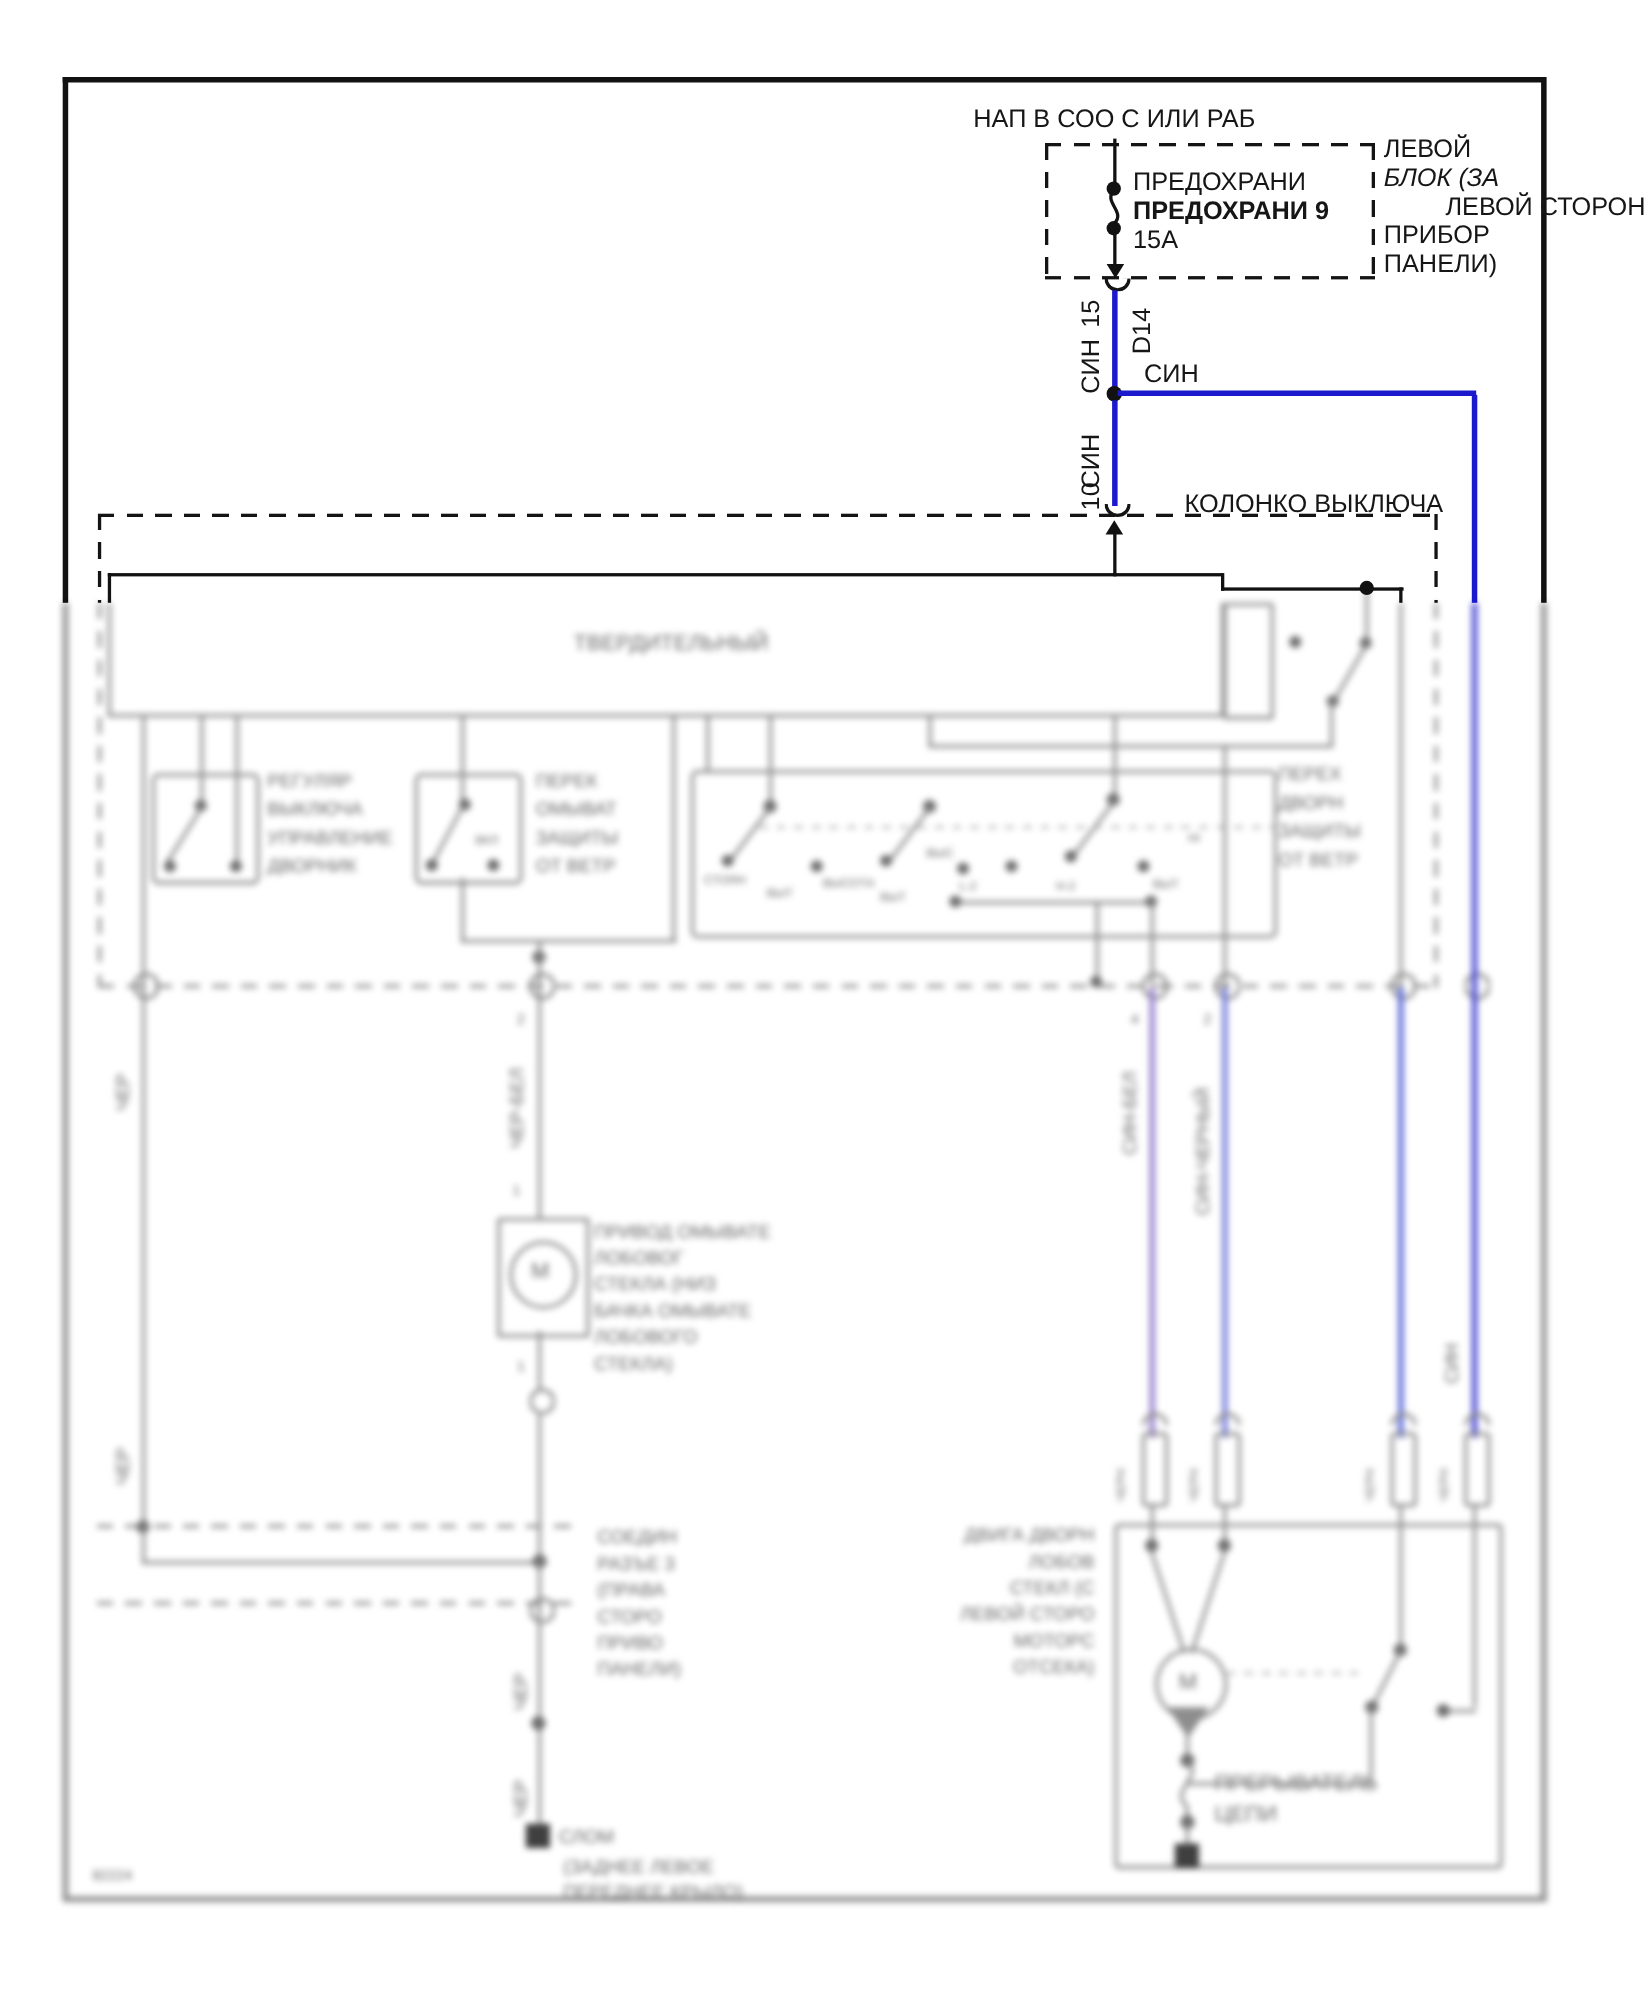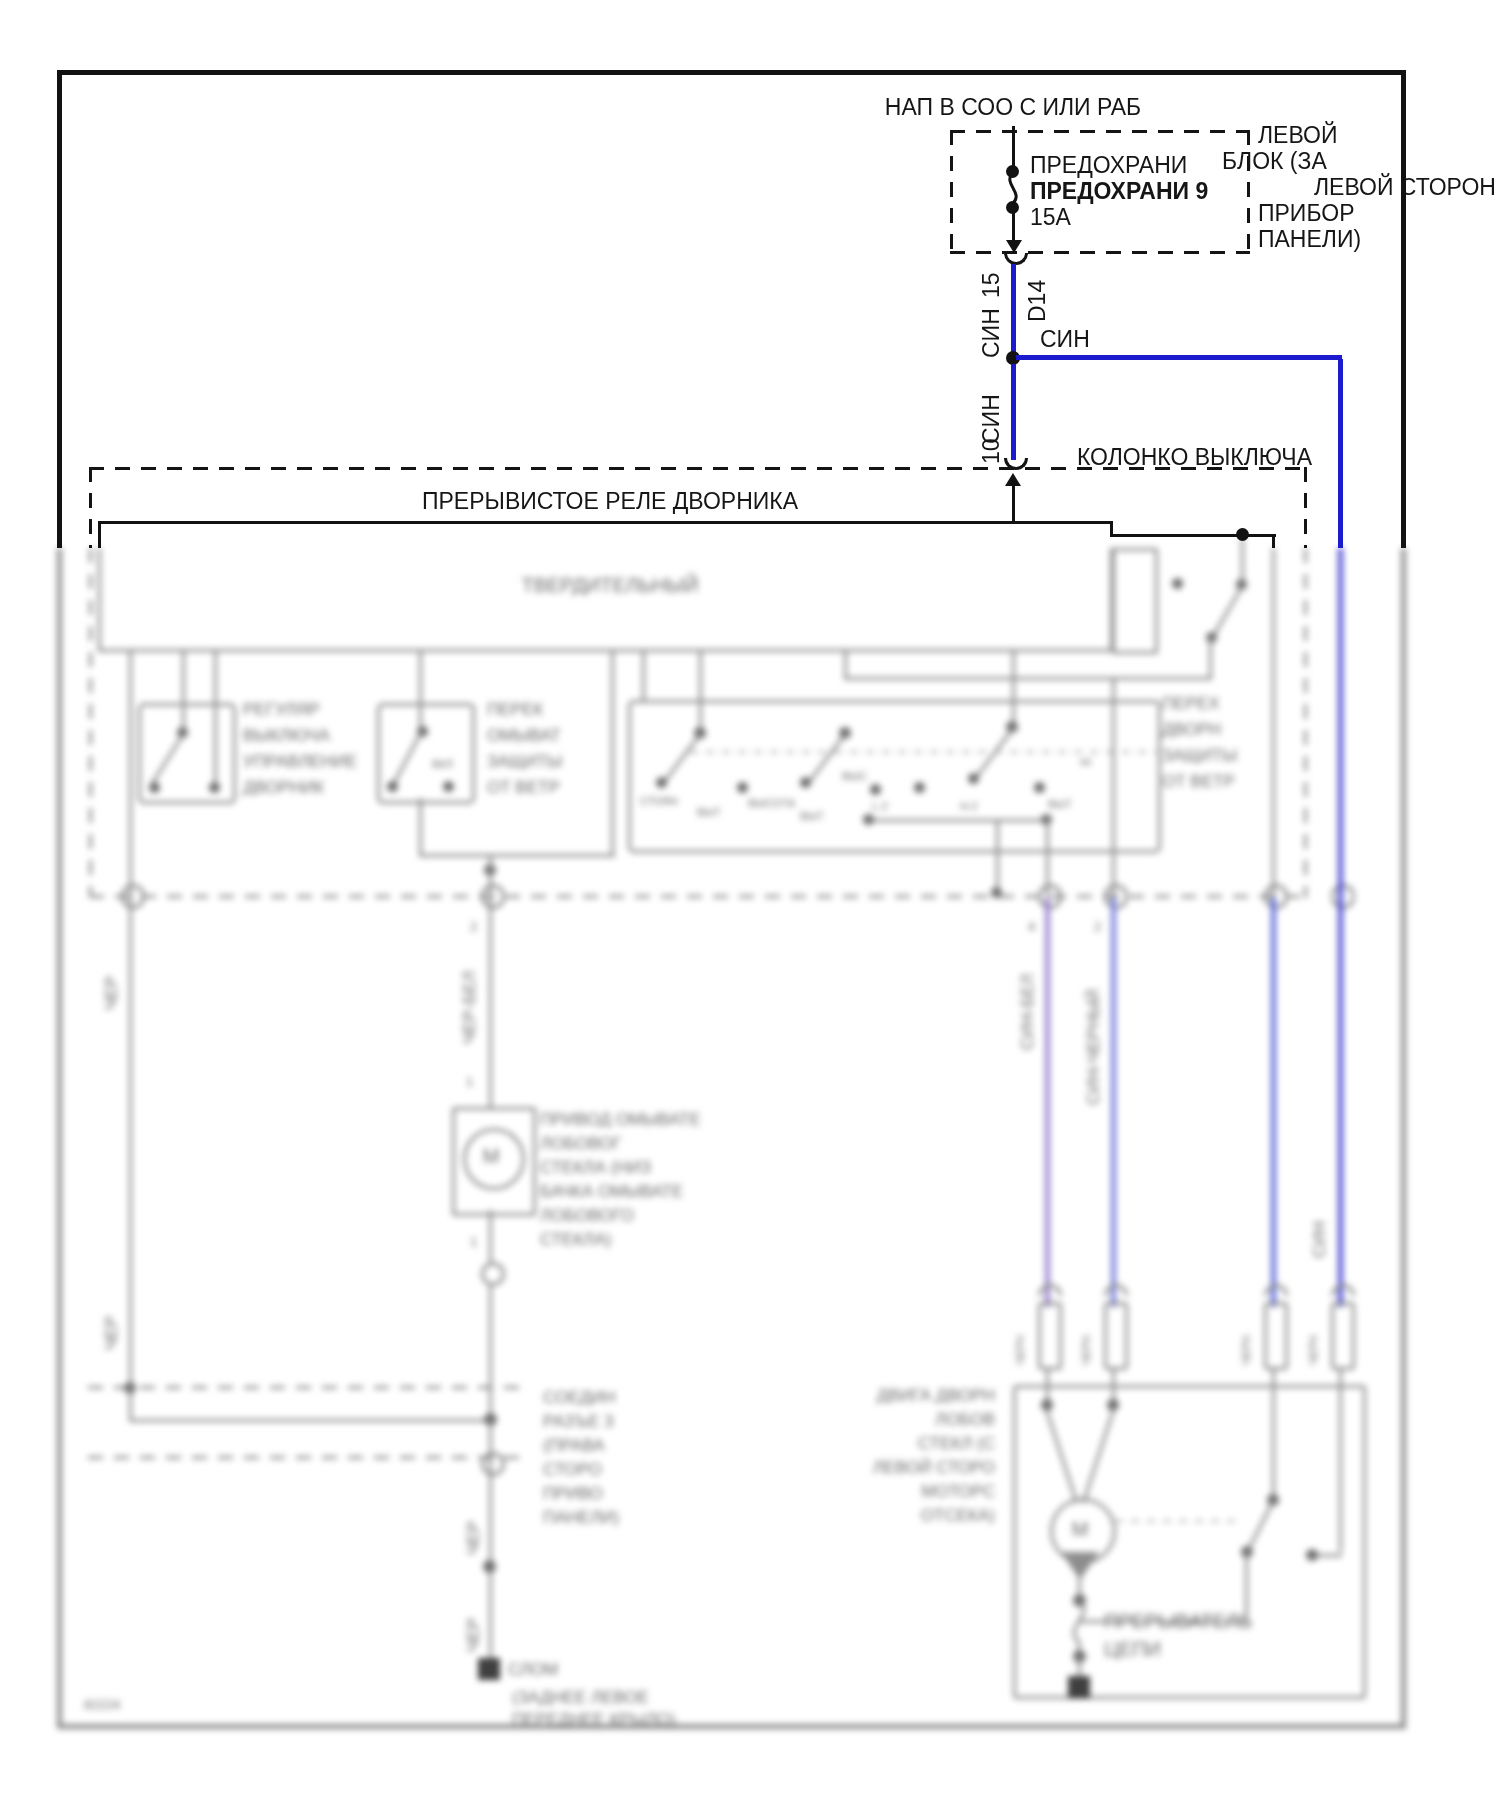--- a/index.html
+++ b/index.html
@@ -282,21 +282,21 @@
     <svg class="abs" style="left:1002px;top:171px;" width="22" height="36" viewBox="0 0 22 36">
       <path d="M11 2 C 0 12 22 22 11 32" fill="none" stroke="#121212" stroke-width="3"></path>
     </svg>
     <div class="dot" style="left:1006px;top:201px;width:13px;height:13px;"></div>
     <div class="ln" style="left:1012px;top:208px;width:3px;height:34px;"></div>
     <div class="tridown" style="left:1006px;top:240px;"></div>
     <div class="txt" style="left:1030px;top:152px;">ПРЕДОХРАНИ</div>
     <div class="txt" style="left:1030px;top:178px;font-weight:bold;">ПРЕДОХРАНИ 9</div>
     <div class="txt" style="left:1030px;top:204px;">15А</div>
     <div class="txt" style="left:1258px;top:122px;">ЛЕВОЙ</div>
-    <div class="txt" style="left:1222px;top:148px;">БЛОК (ЗА</div>
+    <div class="txt" style="left:1258px;top:148px;font-style:italic;">БЛОК (ЗА</div>
     <div class="txt" style="left:1314px;top:174px;">ЛЕВОЙ СТОРОН</div>
     <div class="txt" style="left:1258px;top:200px;">ПРИБОР</div>
     <div class="txt" style="left:1258px;top:226px;">ПАНЕЛИ)</div>
 
     <div class="cup" style="left:1004px;top:253px;"></div>
     <div class="bwire" style="left:1011px;top:264px;width:5px;height:95px;"></div>
     <div class="txt vtxt" style="left:978px;top:252px;height:46px;">15</div>
     <div class="txt vtxt" style="left:978px;top:298px;height:60px;">СИН</div>
     <div class="txt vtxt" style="left:1024px;top:256px;height:66px;">D14</div>
     <div class="dot" style="left:1006px;top:351px;width:14px;height:14px;"></div>
@@ -308,21 +308,20 @@
     <div class="txt vtxt" style="left:978px;top:430px;height:34px;">10</div>
     <div class="cup" style="left:1004px;top:458px;"></div>
 
     <div class="txt rgt" style="left:1032px;top:444px;width:280px;">КОЛОНКО ВЫКЛЮЧА</div>
     <div class="dashh" style="left:89px;top:467px;width:1218px;"></div>
     <div class="dashv" style="left:89px;top:467px;height:81px;"></div>
     <div class="dashv" style="left:1304px;top:467px;height:81px;"></div>
     <div class="triup" style="left:1005px;top:473px;"></div>
     <div class="ln" style="left:1012px;top:484px;width:3px;height:40px;"></div>
 
-    <div class="txt ctr" style="left:390px;top:488px;width:440px;">ПРЕРЫВИСТОЕ РЕЛЕ ДВОРНИКА</div>
     <div class="ln" style="left:98px;top:521px;width:1014px;height:3px;"></div>
     <div class="ln" style="left:98px;top:521px;width:3px;height:27px;"></div>
     <div class="ln" style="left:1110px;top:521px;width:3px;height:16px;"></div>
     <div class="ln" style="left:1110px;top:534px;width:166px;height:3px;"></div>
     <div class="dot" style="left:1236px;top:528px;width:13px;height:13px;"></div>
     <div class="ln" style="left:1272px;top:534px;width:3px;height:14px;"></div>
   </div>
 
 </div>
 

